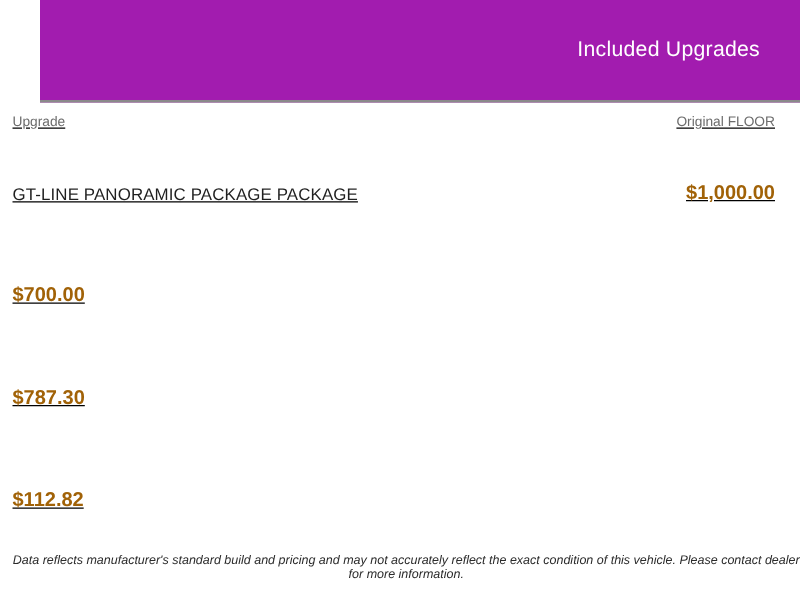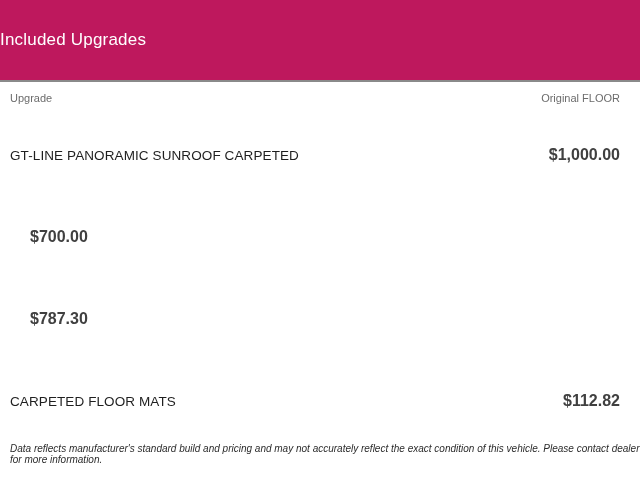--- a/index.html
+++ b/index.html
@@ -10,37 +10,39 @@
   }
   .page {
     position: relative;
     width: 640px;
     height: 480px;
     background: #ffffff;
     overflow: hidden;
   }
   .header {
     height: 82px;
-    background: #be185d;
+    background: #a21caf;
     border-bottom: 2px solid #8a8a8a;
     display: flex;
     align-items: center;
-    justify-content: flex-start;
+    justify-content: flex-end;
     padding-right: 32px;
     box-sizing: border-box;
+    margin-left: 32px;
   }
   .header-title {
     color: #ffffff;
     font-size: 17px;
     font-weight: 400;
     letter-spacing: 0.2px;
   }
   .table {
     padding-left: 10px;
     padding-right: 20px;
+    text-decoration: underline;
   }
   .col-header-row {
     height: 32px;
     display: flex;
     align-items: center;
     justify-content: space-between;
   }
   .col-header {
     font-size: 11px;
     color: #6c6c6c;
@@ -53,59 +55,58 @@
     justify-content: space-between;
   }
   .row-name {
     font-size: 13.5px;
     color: #1f1f1f;
     font-weight: 400;
     letter-spacing: 0.1px;
   }
   .row-price {
     font-size: 16px;
-    color: #404040;
+    color: #a16207;
     font-weight: 700;
-    margin-left: 20px;
   }
   .disclaimer {
     padding-left: 10px;
     margin-top: 1px;
     font-size: 10px;
     font-style: italic;
     color: #2b2b2b;
+    text-align: center;
   }
 </style>
 </head>
 <body>
 
 <div class="page">
 
   <div class="header">
     <span class="header-title">Included Upgrades</span>
   </div>
 
   <div class="table">
     <div class="col-header-row">
       <span class="col-header">Upgrade</span>
       <span class="col-header">Original FLOOR</span>
     </div>
     <div id="rows-container">
         <div class="row">
-          <span class="row-name">GT-LINE PANORAMIC SUNROOF CARPETED</span>
+          <span class="row-name">GT-LINE PANORAMIC PACKAGE PACKAGE</span>
           <span class="row-price">$1,000.00</span>
         </div>
         <div class="row">
           <span class="row-price">$700.00</span>
         </div>
         <div class="row">
           <span class="row-price">$787.30</span>
         </div>
         <div class="row">
-          <span class="row-name">CARPETED FLOOR MATS</span>
           <span class="row-price">$112.82</span>
         </div>
       </div>
   </div>
 
   <div class="disclaimer">Data reflects manufacturer's standard build and pricing and may not accurately reflect the exact condition of this vehicle. Please contact dealer for more information.</div>
 
 </div>
 
 </body></html>

